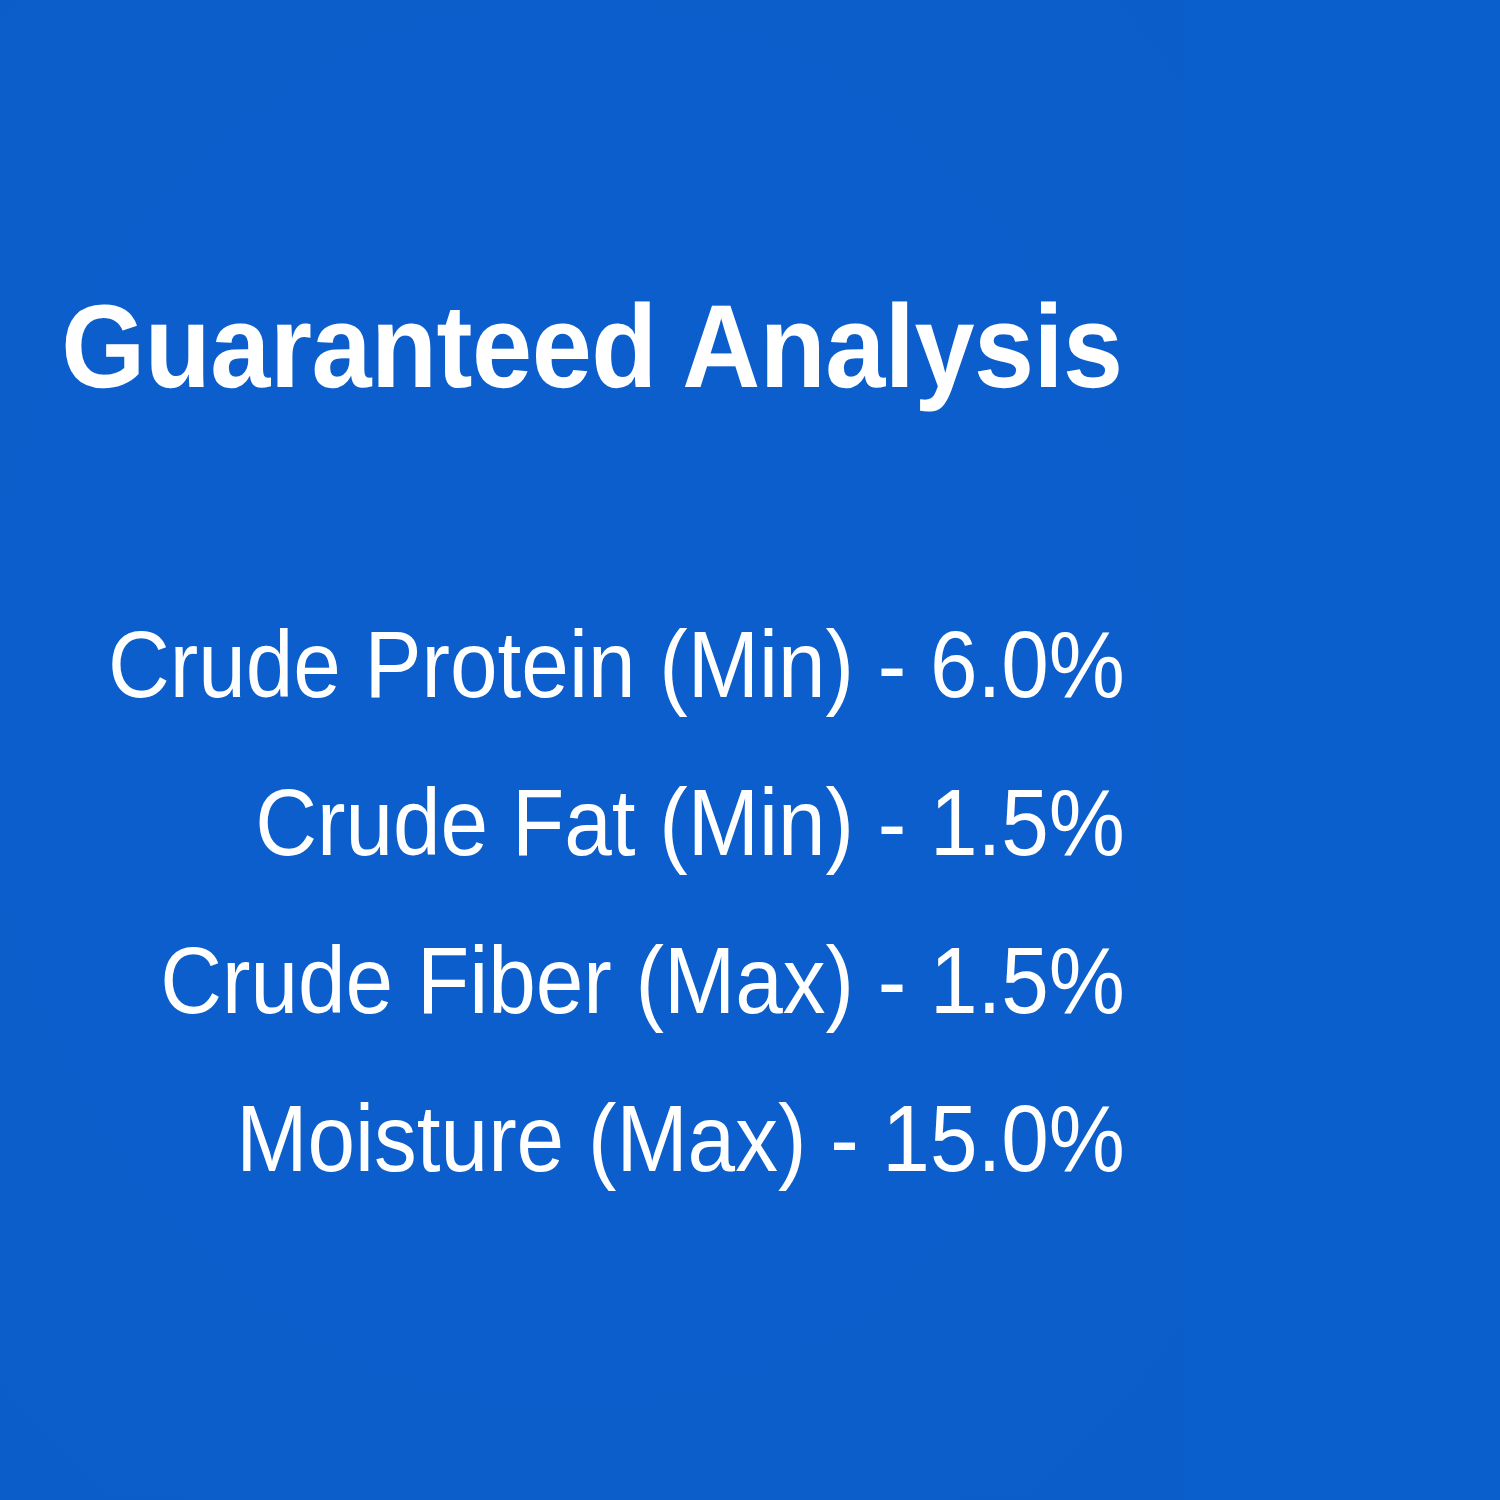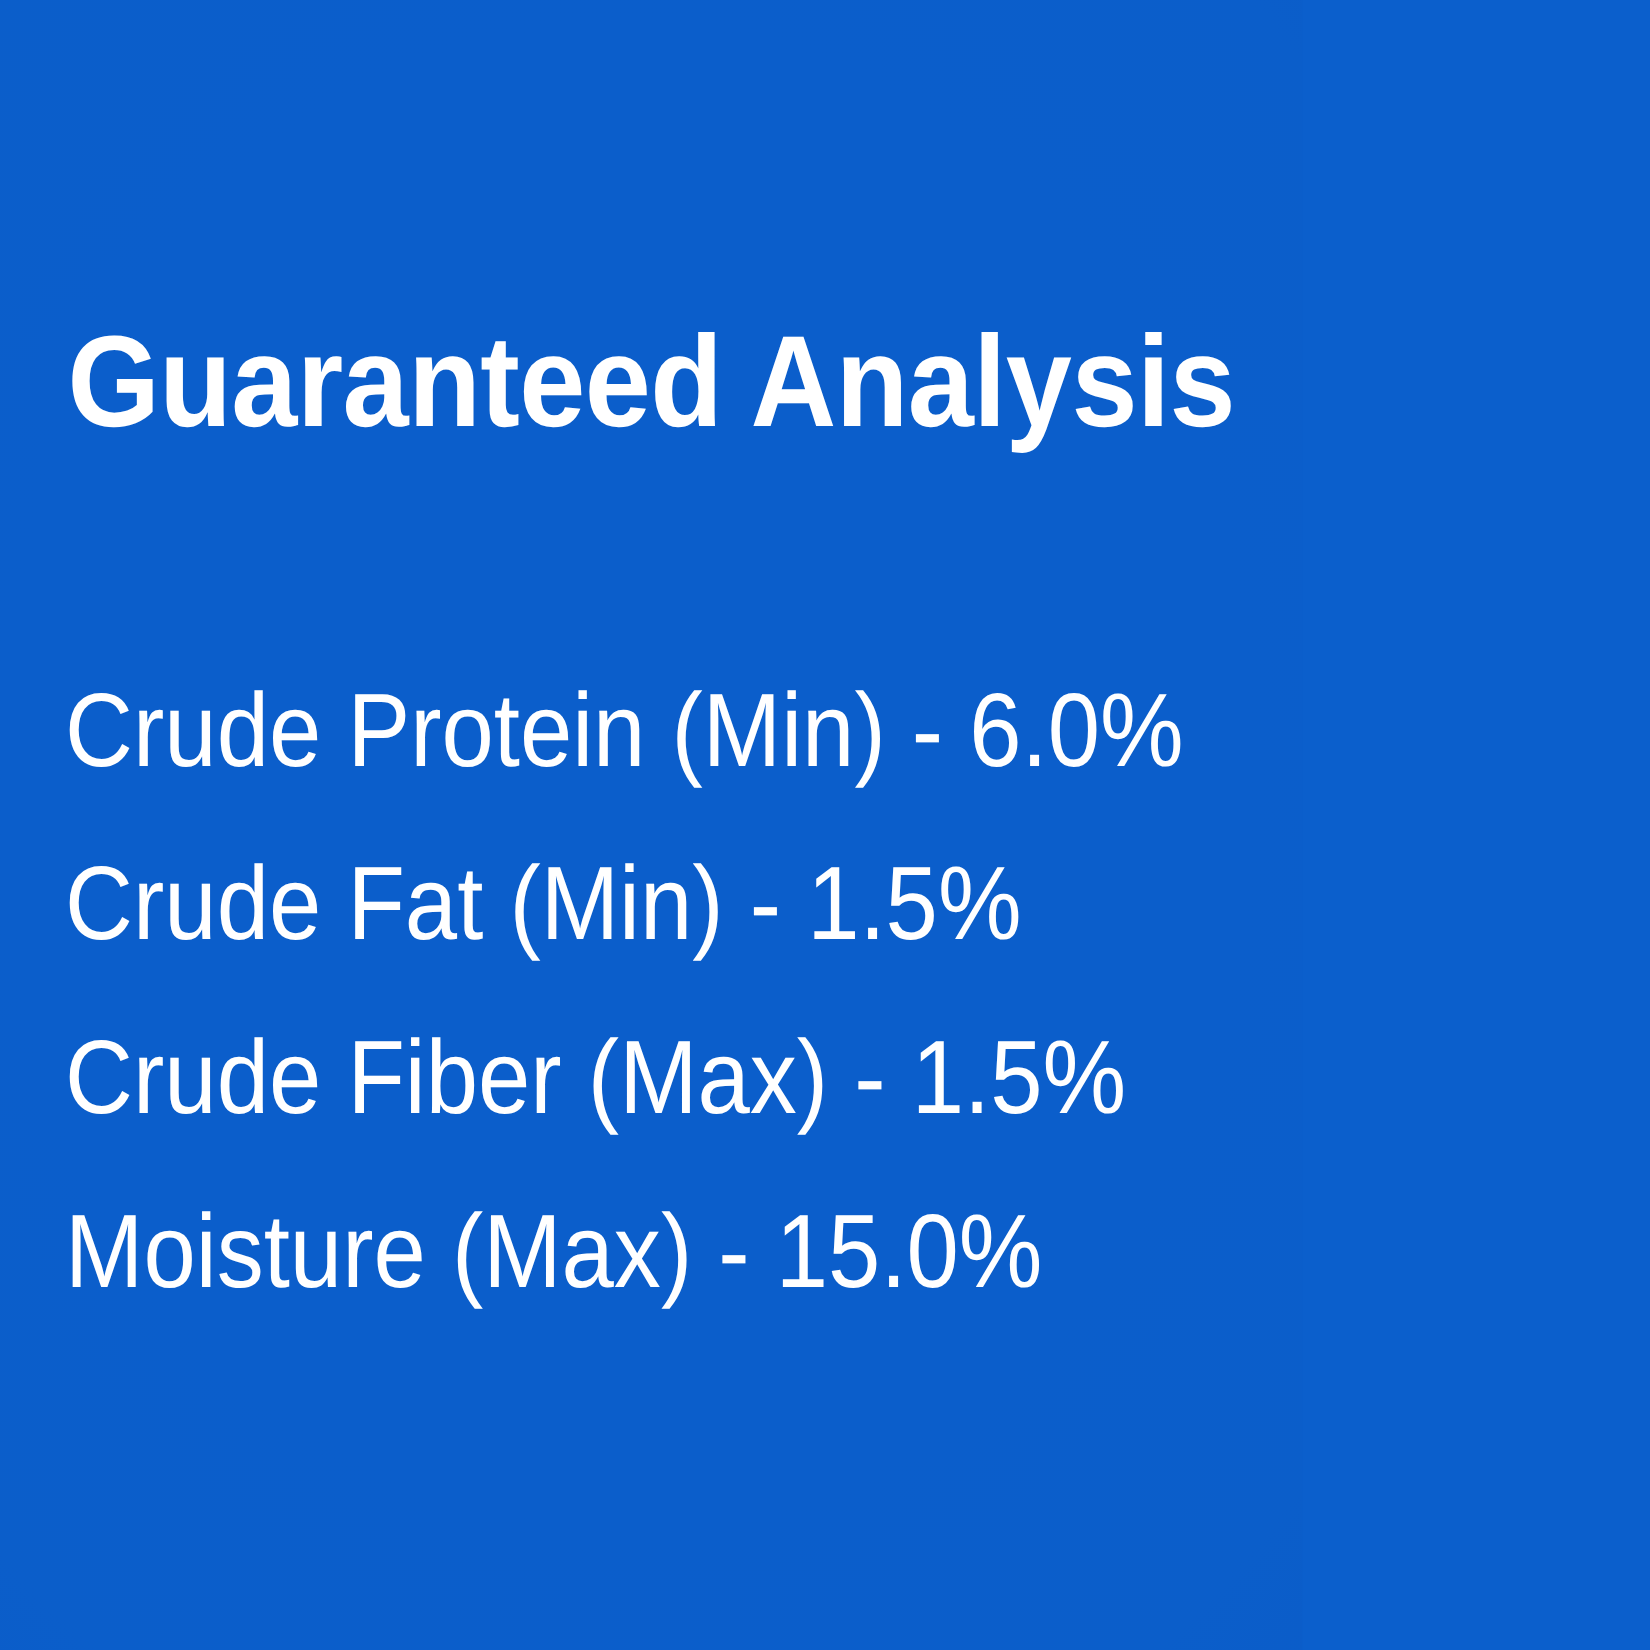--- a/index.html
+++ b/index.html
@@ -73,21 +73,21 @@
     white-space: nowrap;
     text-rendering: geometricPrecision;
   }
 
   
   .lines {
     position: absolute;
     left: 0;
     right: 0;
     top: 585px;
-    text-align: left;
+    text-align: right;
   }
 
   .analysis-line {
     color: #ffffff;
     font-size: 95px;
     font-weight: 400;
     line-height: 158px;
     letter-spacing: 0px;
     white-space: nowrap;
     transform: scaleX(0.90);

